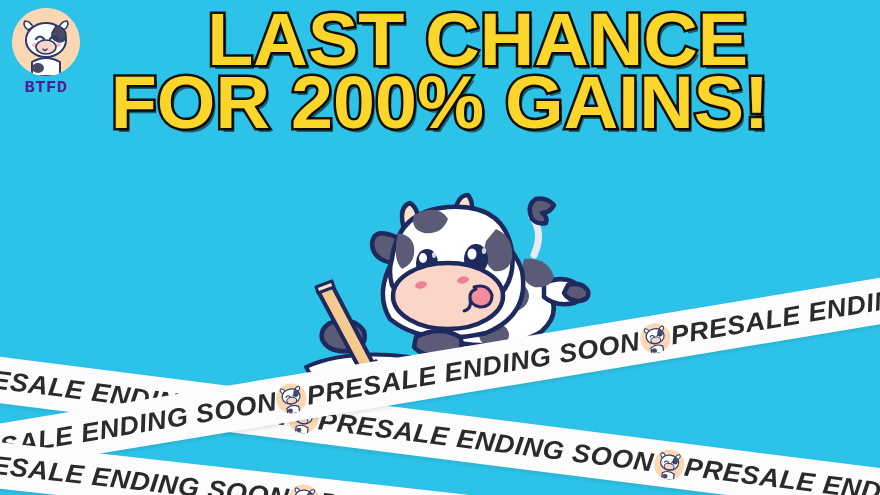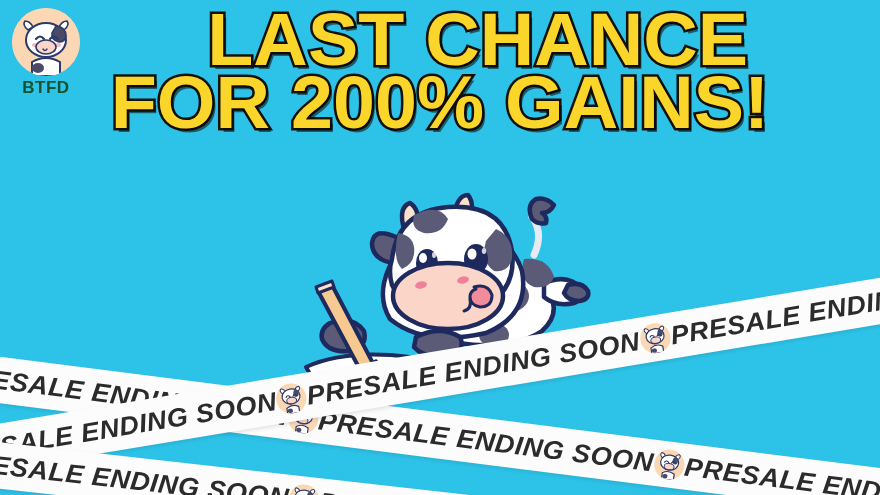--- a/index.html
+++ b/index.html
@@ -32,22 +32,22 @@
     border-radius: 50%;
     background: #FBD7B4;
     position: relative;
     overflow: hidden;
   }
   #brand .brand-text {
     margin-top: 2px;
     font-size: 17px;
     font-weight: 700;
     letter-spacing: 0.5px;
-    color: #14532d;
-    font-family: Liberation Sans, sans-serif;
+    color: #4c1d95;
+    font-family: Liberation Mono, monospace;
   }
 
   
   #headline {
     position: absolute;
     left: 0;
     right: 0;
     top: 6px;
     text-align: center;
     z-index: 5;

